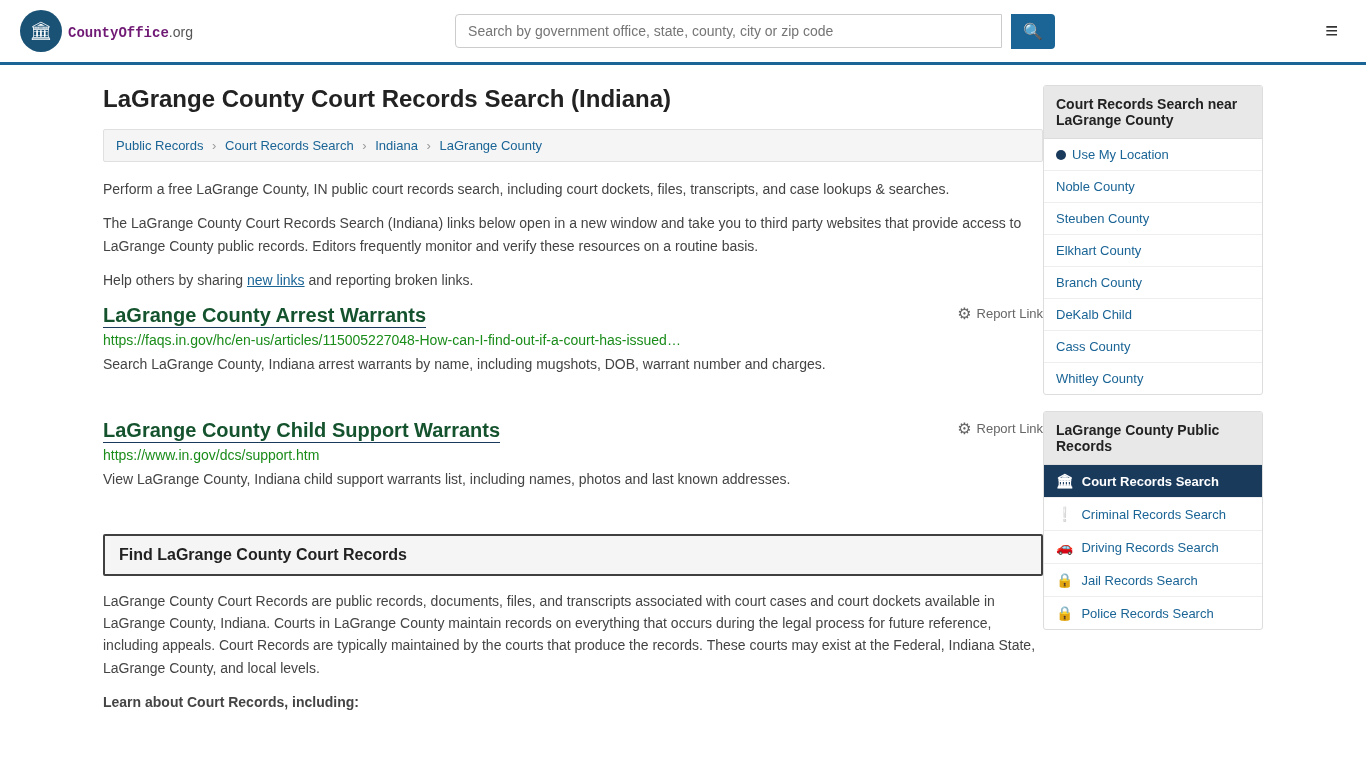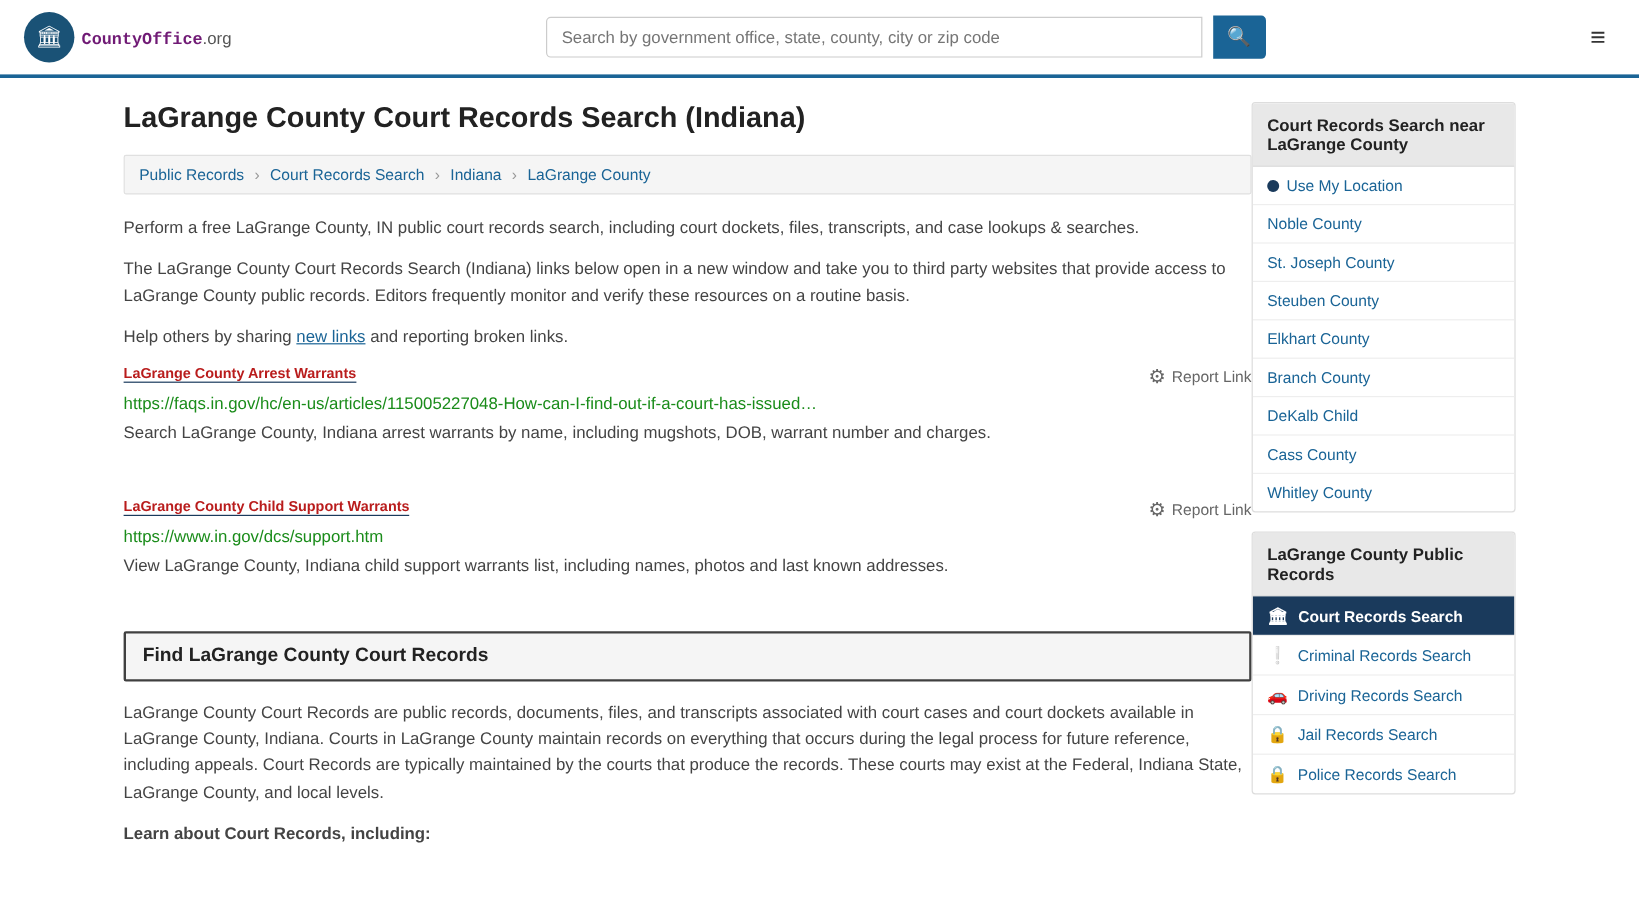--- a/index.html
+++ b/index.html
@@ -129,23 +129,23 @@
       margin-bottom: 28px;
       padding-bottom: 16px;
     }
     .link-entry-header {
       display: flex;
       justify-content: space-between;
       align-items: flex-start;
       margin-bottom: 4px;
     }
     .link-entry-title {
-      font-size: 12px;
-      font-weight: bold;
-      color: #b91c1c;
+      font-size: 20px;
+      font-weight: bold;
+      color: #14532d;
       text-decoration: none;
       border-bottom: 1px solid #1a3a5c;
     }
     .report-link-btn {
       display: flex;
       align-items: center;
       gap: 5px;
       color: #666;
       font-size: 13px;
       background: none;
@@ -318,23 +318,20 @@
       <div class="sidebar-box-title">Court Records Search near LaGrange County</div>
       <a href="#" class="use-location">
         <span class="loc-dot"></span>
         <span>Use My Location</span>
       </a>
       <ul class="sidebar-list" id="nearby-list">
           <li>
             <a href="#">Noble County</a>
           </li>
           <li>
-            <a href="#">St. Joseph County</a>
-          </li>
-          <li>
             <a href="#">Steuben County</a>
           </li>
           <li>
             <a href="#">Elkhart County</a>
           </li>
           <li>
             <a href="#">Branch County</a>
           </li>
           <li>
             <a href="#">DeKalb Child</a>

